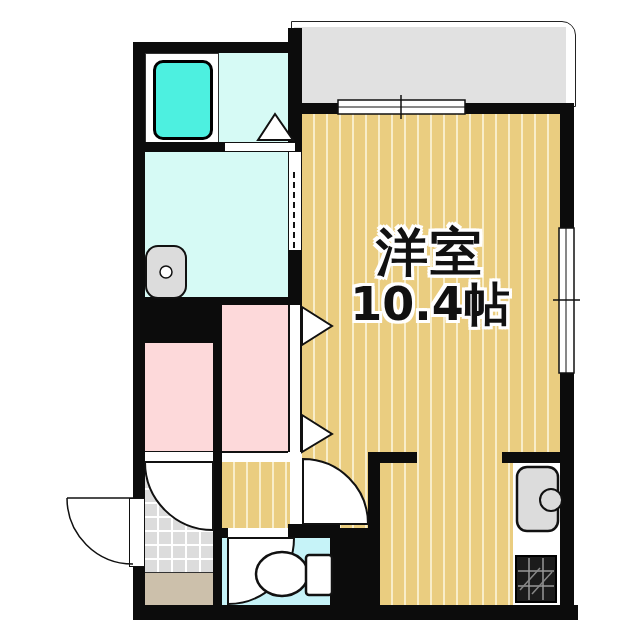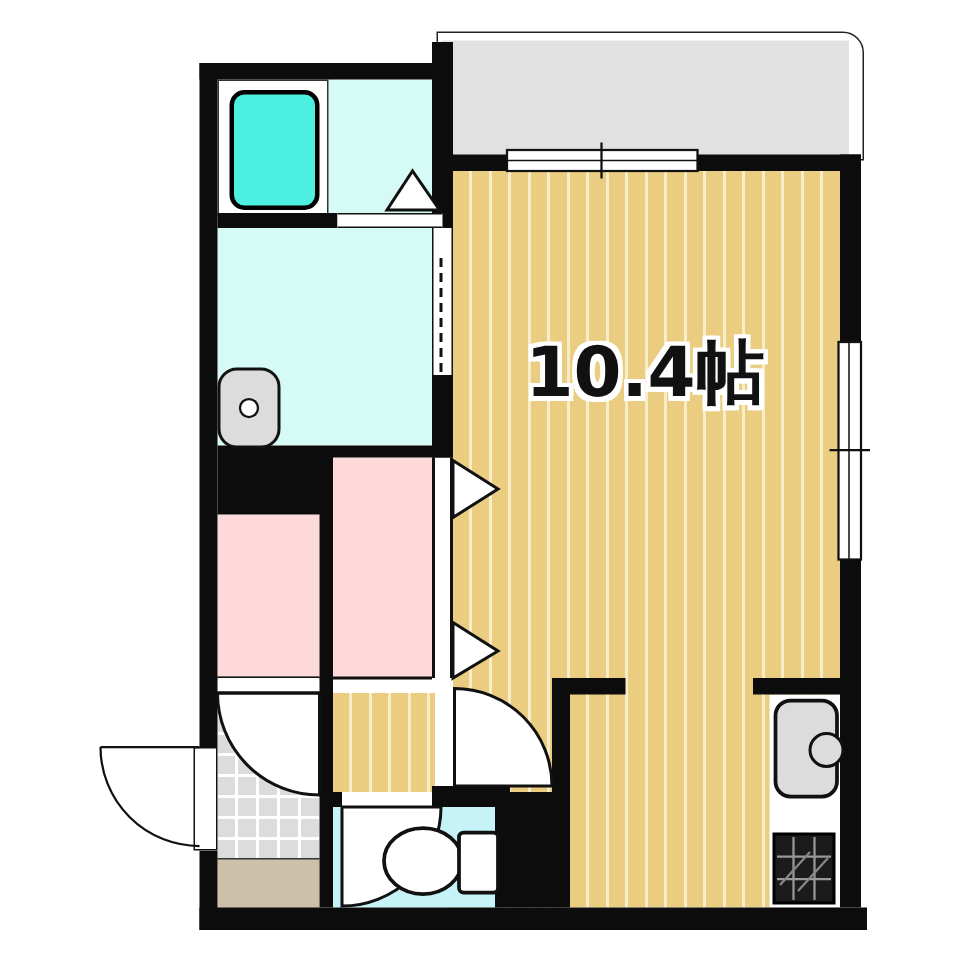--- a/index.html
+++ b/index.html
@@ -114,16 +114,17 @@
 
     <rect x="338" y="100" width="127" height="14" fill="#fff" stroke="#111" stroke-width="1.5"></rect>
     <line x1="338" y1="107" x2="465" y2="107" stroke="#111" stroke-width="1"></line>
     <line x1="401" y1="95" x2="401" y2="119" stroke="#111" stroke-width="1.5"></line>
     <rect x="559" y="228" width="15" height="145" fill="#fff" stroke="#111" stroke-width="1.5"></rect>
     <line x1="566" y1="228" x2="566" y2="373" stroke="#111" stroke-width="1"></line>
     <line x1="553" y1="300" x2="580" y2="300" stroke="#111" stroke-width="1.5"></line>
   </svg>
 
   <div class="label-block">
+    <div class="label-room">洋室</div>
     <div class="label-size">10.4帖</div>
   </div>
 
 </div>
 
 </body></html>

